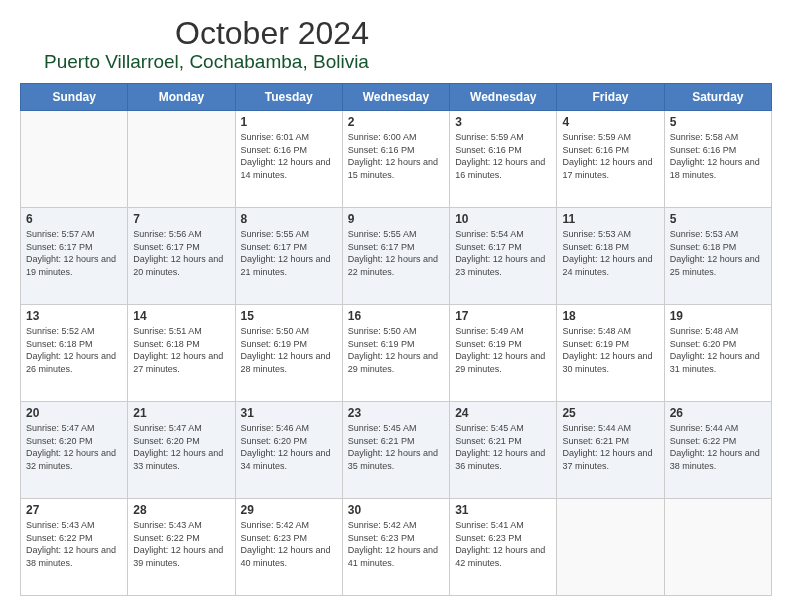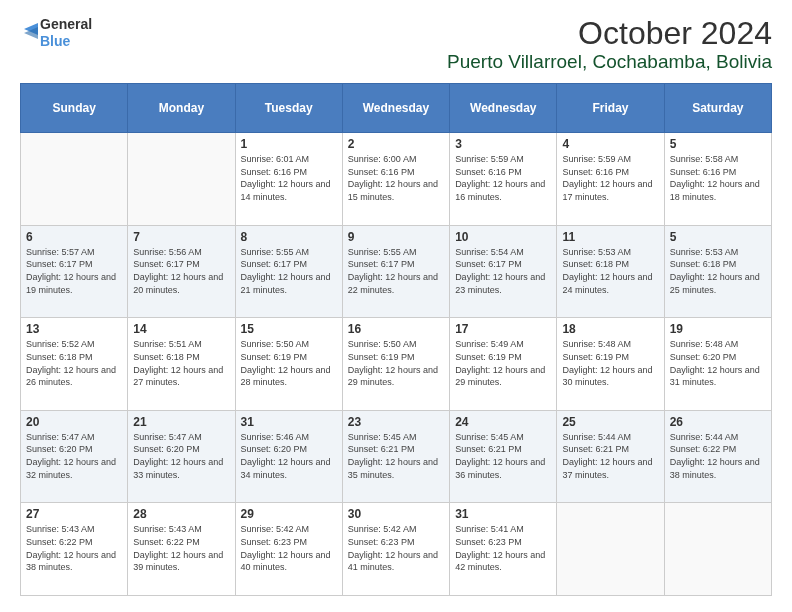--- a/index.html
+++ b/index.html
@@ -47,21 +47,21 @@
       border: 1px solid #ccc;
       border-collapse: collapse;
       width: 100%;
       table-layout: fixed;
     }
     .calendar th {
       background: #4a7dbf;
       color: #fff;
       font-size: 12px;
       font-weight: bold;
-      padding: 17px 4px;
+      padding: 6px 4px;
       text-align: center;
       border: 1px solid #3a6aaa;
       margin-left: 37px;
     }
     .calendar td {
       vertical-align: top;
       padding: 4px 5px;
       border: 1px solid #ccc;
       font-size: 9.5px;
       color: #333;
@@ -85,32 +85,20 @@
     }
     .row-shaded td {
       background: #f0f4f8;
     }
   </style>
 </head>
 <body>
 
 <div class="page">
   <div class="header">
-    <div class="logo">
-    <div style="display:flex;align-items:center;gap:2px">
-      <svg width="18" height="28" viewBox="0 0 18 28" xmlns="http://www.w3.org/2000/svg">
-        <polygon points="4,10 18,4 18,16" fill="#4a90d9"></polygon>
-        <polygon points="4,14 18,8 18,20" fill="#2a6aaa" opacity="0.6"></polygon>
-      </svg>
-      <div style="display:flex;flex-direction:column;line-height:1.2">
-        <span style="font-size:14px;font-weight:bold;color:#333">General</span>
-        <span style="font-size:14px;font-weight:bold;color:#4a90d9">Blue</span>
-      </div>
-    </div>
-  </div>
     <div class="title-block">
       <div class="month-title">October 2024</div>
       <div class="subtitle">Puerto Villarroel, Cochabamba, Bolivia</div>
     </div>
   </div>
 
   <table class="calendar">
     <thead>
       <tr>
 

